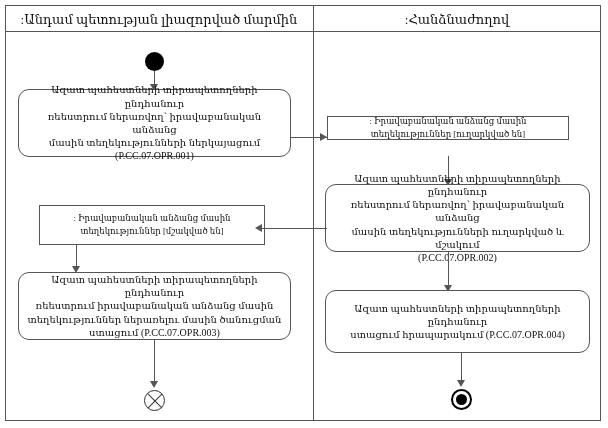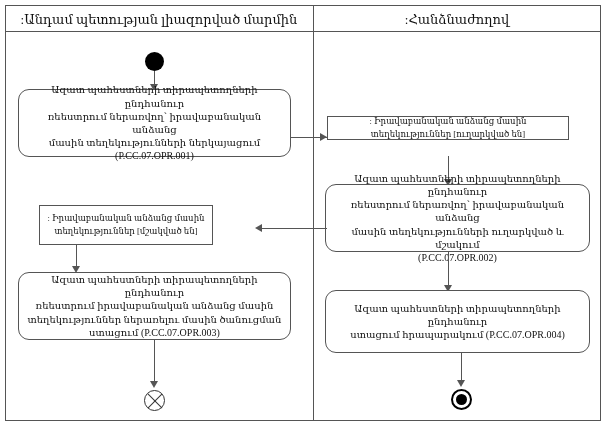--- a/index.html
+++ b/index.html
@@ -191,21 +191,21 @@
       <span>Ազատ պահեստների տիրապետողների ընդհանուր</span>
       <span>ռեեստրում ներառվող` իրավաբանական անձանց</span>
       <span>մասին տեղեկությունների ներկայացում</span>
       <span>(P.CC.07.OPR.001)</span>
     </span>
   </div>
 
   <div class="edge-h" style="left:291px; top:137px; width:36px;"></div>
   <div class="arrow arrow-right" style="left:320px; top:133px;"></div>
 
-  <div class="objectnode" style="left:39px; top:205px; width:174px; height:40px;">
+  <div class="objectnode" style="left:39px; top:205px; width:226px; height:40px;">
     <span>
       <span>: Իրավաբանական անձանց մասին</span>
       <span>տեղեկություններ [մշակված են]</span>
     </span>
   </div>
 
   <div class="edge-v" style="left:76px; top:245px; height:24px;"></div>
   <div class="arrow arrow-down" style="left:72px; top:266px;"></div>
 
   <div class="action" style="left:18px; top:272px; width:273px; height:68px;">

